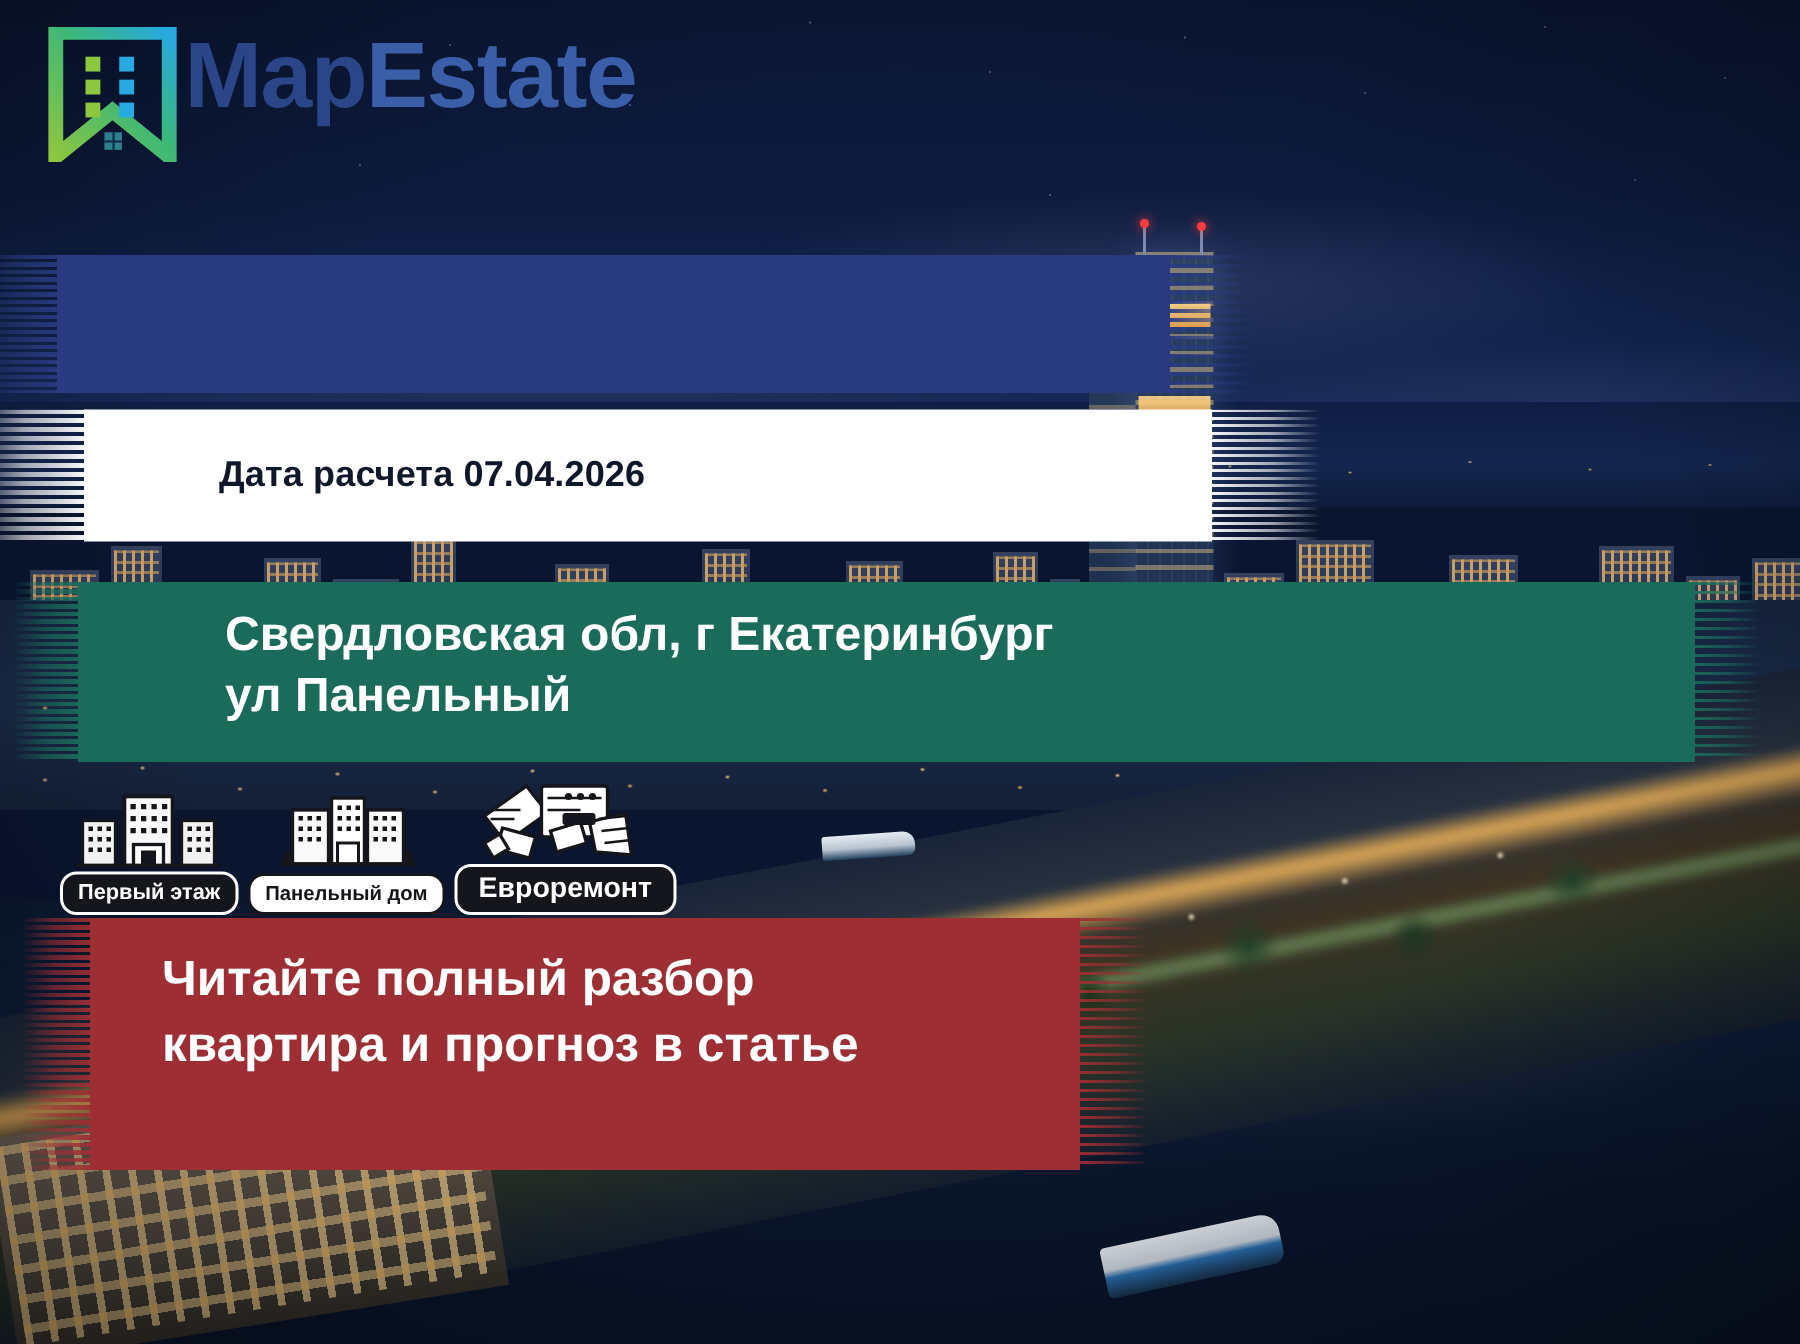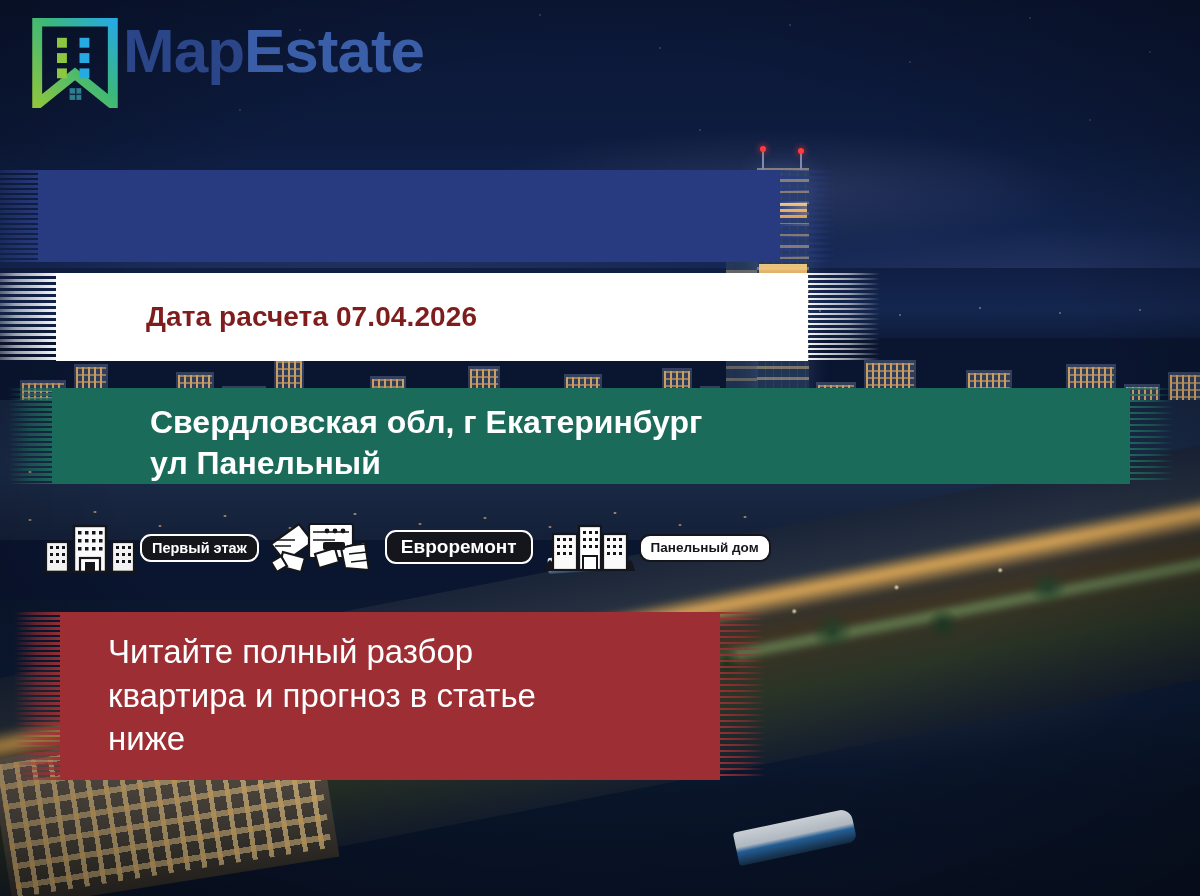--- a/index.html
+++ b/index.html
@@ -254,61 +254,61 @@
             mask-image:repeating-linear-gradient(180deg,#000 0 3px,transparent 3px 5px);}
   .band-1 .frayR{background:
       linear-gradient(270deg,rgba(41,59,128,0) 0%,rgba(41,59,128,.55) 45%,rgba(41,59,128,1) 100%);
     -webkit-mask-image:repeating-linear-gradient(180deg,#000 0 3px,transparent 3px 6px);
             mask-image:repeating-linear-gradient(180deg,#000 0 3px,transparent 3px 6px);}
 
   .band-2{
     left:56px;top:273px;width:752px;height:88px;
     background:#ffffff;padding-left:90px;
   }
-  .band-2 .txt{font-size:28px;font-weight:700;color:#7f1d1d;letter-spacing:.1px;}
+  .band-2 .txt{font-size:24px;font-weight:700;color:#0f172a;letter-spacing:.1px;}
   .band-2 .frayL{left:-72px;width:76px;background:
       linear-gradient(90deg,rgba(255,255,255,0) 0%,rgba(255,255,255,.6) 42%,rgba(255,255,255,1) 100%);
     -webkit-mask-image:repeating-linear-gradient(180deg,#000 0 3px,transparent 3px 6px);
             mask-image:repeating-linear-gradient(180deg,#000 0 3px,transparent 3px 6px);}
   .band-2 .frayR{right:-72px;width:76px;background:
       linear-gradient(270deg,rgba(255,255,255,0) 0%,rgba(255,255,255,.6) 42%,rgba(255,255,255,1) 100%);
     -webkit-mask-image:repeating-linear-gradient(180deg,#000 0 2px,transparent 2px 5px);
             mask-image:repeating-linear-gradient(180deg,#000 0 2px,transparent 2px 5px);}
 
   .band-3{
-    left:52px;top:388px;width:1078px;height:96px;
+    left:52px;top:388px;width:1078px;height:120px;
     background:#1b6b5b;padding-left:98px;align-items:flex-start;padding-top:14px;
   }
   .band-3 .txt{font-size:32px;font-weight:700;color:#ffffff;line-height:1.28;}
   .band-3 .frayL{left:-44px;width:48px;background:
       linear-gradient(90deg,rgba(27,107,91,0) 0%,rgba(27,107,91,.6) 45%,rgba(27,107,91,1) 100%);
     -webkit-mask-image:repeating-linear-gradient(180deg,#000 0 3px,transparent 3px 5px);
             mask-image:repeating-linear-gradient(180deg,#000 0 3px,transparent 3px 5px);}
   .band-3 .frayR{right:-44px;width:48px;background:
       linear-gradient(270deg,rgba(27,107,91,0) 0%,rgba(27,107,91,.6) 45%,rgba(27,107,91,1) 100%);
     -webkit-mask-image:repeating-linear-gradient(180deg,#000 0 2px,transparent 2px 6px);
             mask-image:repeating-linear-gradient(180deg,#000 0 2px,transparent 2px 6px);}
 
   .band-4{
     left:60px;top:612px;width:660px;height:168px;
     background:#9d2f34;padding-left:48px;align-items:flex-start;padding-top:18px;
   }
-  .band-4 .txt{font-size:33px;font-weight:400;color:#ffffff;line-height:1.32;}
+  .band-4 .txt{font-size:33px;font-weight:700;color:#ffffff;line-height:1.32;}
   .band-4 .frayL{left:-46px;width:50px;background:
       linear-gradient(90deg,rgba(157,47,52,0) 0%,rgba(157,47,52,.6) 45%,rgba(157,47,52,1) 100%);
     -webkit-mask-image:repeating-linear-gradient(180deg,#000 0 3px,transparent 3px 5px);
             mask-image:repeating-linear-gradient(180deg,#000 0 3px,transparent 3px 5px);}
   .band-4 .frayR{right:-46px;width:50px;background:
       linear-gradient(270deg,rgba(157,47,52,0) 0%,rgba(157,47,52,.6) 45%,rgba(157,47,52,1) 100%);
     -webkit-mask-image:repeating-linear-gradient(180deg,#000 0 2px,transparent 2px 6px);
             mask-image:repeating-linear-gradient(180deg,#000 0 2px,transparent 2px 6px);}
 
   
   .badges{position:absolute;left:40px;top:518px;z-index:9;display:flex;align-items:flex-end;gap:6px;}
-  .badge{position:relative;display:flex;align-items:center;}
+  .badge{position:relative;display:flex;flex-direction:column;align-items:center;}
   .badge-art{width:100px;height:60px;display:block;}
   .badge-art.wide{width:120px;height:62px;}
   .badge-label{
     margin-top:-4px;border-radius:11px;padding:4px 10px;
     font-size:14.5px;font-weight:700;white-space:nowrap;line-height:1.15;
   }
   .badge-label.dark{background:#14161c;color:#ffffff;border:2px solid #ffffff;}
   .badge-label.light{background:#ffffff;color:#14161c;border:2px solid #14161c;font-size:13.5px;}
   .badge-label.big{font-size:19px;padding:4px 14px;}
 </style>
@@ -480,44 +480,20 @@
             <rect x="88" y="40" width="3" height="3"></rect>
         </g>
         <rect x="40" y="38" width="20" height="14" fill="#fff" stroke="#15161b" stroke-width="2.2"></rect>
         <rect x="45" y="42" width="10" height="10" fill="#15161b"></rect>
         <path d="M2 52 H98" stroke="#15161b" stroke-width="2.4"></path>
       </svg>
       <div class="badge-label dark">Первый этаж</div>
     </div>
 
     <div class="badge">
-      <svg class="badge-art wide" viewBox="0 0 120 62">
-        <g stroke="#15161b" stroke-width="2.2" fill="#ffffff">
-          <path d="M6 26 L34 6 L48 24 L20 44 Z"></path>
-          <rect x="44" y="6" width="44" height="34" rx="2"></rect>
-          <path d="M18 34 L40 40 L36 54 L14 48 Z"></path>
-          <path d="M50 36 L70 30 L74 44 L54 50 Z"></path>
-          <path d="M76 30 L100 24 L104 52 L80 50 Z"></path>
-        </g>
-        <g stroke="#15161b" stroke-width="1.6" fill="none">
-          <path d="M10 22 H30 M10 28 H26 M48 14 H84 M48 22 H70"></path>
-          <path d="M82 28 L100 26 M84 36 L102 34 M86 44 L104 42"></path>
-        </g>
-        <g fill="#15161b">
-          <circle cx="62" cy="13" r="2.4"></circle>
-            <circle cx="70" cy="13" r="2.4"></circle>
-            <circle cx="78" cy="13" r="2.4"></circle>
-          <rect x="58" y="24" width="22" height="8" rx="2"></rect>
-        </g>
-        <path d="M6 44 L16 38 L22 48 L12 54 Z" fill="#ffffff" stroke="#15161b" stroke-width="2.2"></path>
-      </svg>
-      <div class="badge-label dark big">Евроремонт</div>
-    </div>
-
-    <div class="badge">
       <svg class="badge-art" viewBox="0 0 100 60">
         <rect x="14" y="14" width="24" height="36" fill="#fafafa" stroke="#15161b" stroke-width="2.2"></rect>
         <rect x="40" y="6" width="22" height="44" fill="#ffffff" stroke="#15161b" stroke-width="2.3"></rect>
         <rect x="64" y="14" width="24" height="36" fill="#fafafa" stroke="#15161b" stroke-width="2.2"></rect>
         <g fill="#15161b">
           <rect x="18" y="18" width="3" height="3"></rect>
             <rect x="24" y="18" width="3" height="3"></rect>
             <rect x="30" y="18" width="3" height="3"></rect>
           <rect x="18" y="25" width="3" height="3"></rect>
             <rect x="24" y="25" width="3" height="3"></rect>
@@ -545,25 +521,48 @@
             <rect x="80" y="32" width="3" height="3"></rect>
         </g>
         <rect x="44" y="36" width="14" height="14" fill="#ffffff" stroke="#15161b" stroke-width="2"></rect>
         <path d="M6 50 H96" stroke="#15161b" stroke-width="2.2"></path>
         <path d="M7 50 C7 42 11 40 11 40 C11 40 15 42 15 50 Z" fill="#15161b"></path>
         <path d="M87 50 C87 42 91 40 91 40 C91 40 95 42 95 50 Z" fill="#15161b"></path>
       </svg>
       <div class="badge-label light">Панельный дом</div>
     </div>
 
+    <div class="badge">
+      <svg class="badge-art wide" viewBox="0 0 120 62">
+        <g stroke="#15161b" stroke-width="2.2" fill="#ffffff">
+          <path d="M6 26 L34 6 L48 24 L20 44 Z"></path>
+          <rect x="44" y="6" width="44" height="34" rx="2"></rect>
+          <path d="M18 34 L40 40 L36 54 L14 48 Z"></path>
+          <path d="M50 36 L70 30 L74 44 L54 50 Z"></path>
+          <path d="M76 30 L100 24 L104 52 L80 50 Z"></path>
+        </g>
+        <g stroke="#15161b" stroke-width="1.6" fill="none">
+          <path d="M10 22 H30 M10 28 H26 M48 14 H84 M48 22 H70"></path>
+          <path d="M82 28 L100 26 M84 36 L102 34 M86 44 L104 42"></path>
+        </g>
+        <g fill="#15161b">
+          <circle cx="62" cy="13" r="2.4"></circle>
+            <circle cx="70" cy="13" r="2.4"></circle>
+            <circle cx="78" cy="13" r="2.4"></circle>
+          <rect x="58" y="24" width="22" height="8" rx="2"></rect>
+        </g>
+        <path d="M6 44 L16 38 L22 48 L12 54 Z" fill="#ffffff" stroke="#15161b" stroke-width="2.2"></path>
+      </svg>
+      <div class="badge-label dark big">Евроремонт</div>
+    </div>
+
   </div>
 
   <div class="band band-4">
     <span class="frayL"></span>
     <span class="frayR"></span>
     <div class="txt">
       <div>Читайте полный разбор</div>
       <div>квартира и прогноз в статье</div>
-      <div>ниже</div>
     </div>
   </div>
 
 </div>
 
 </body></html>

